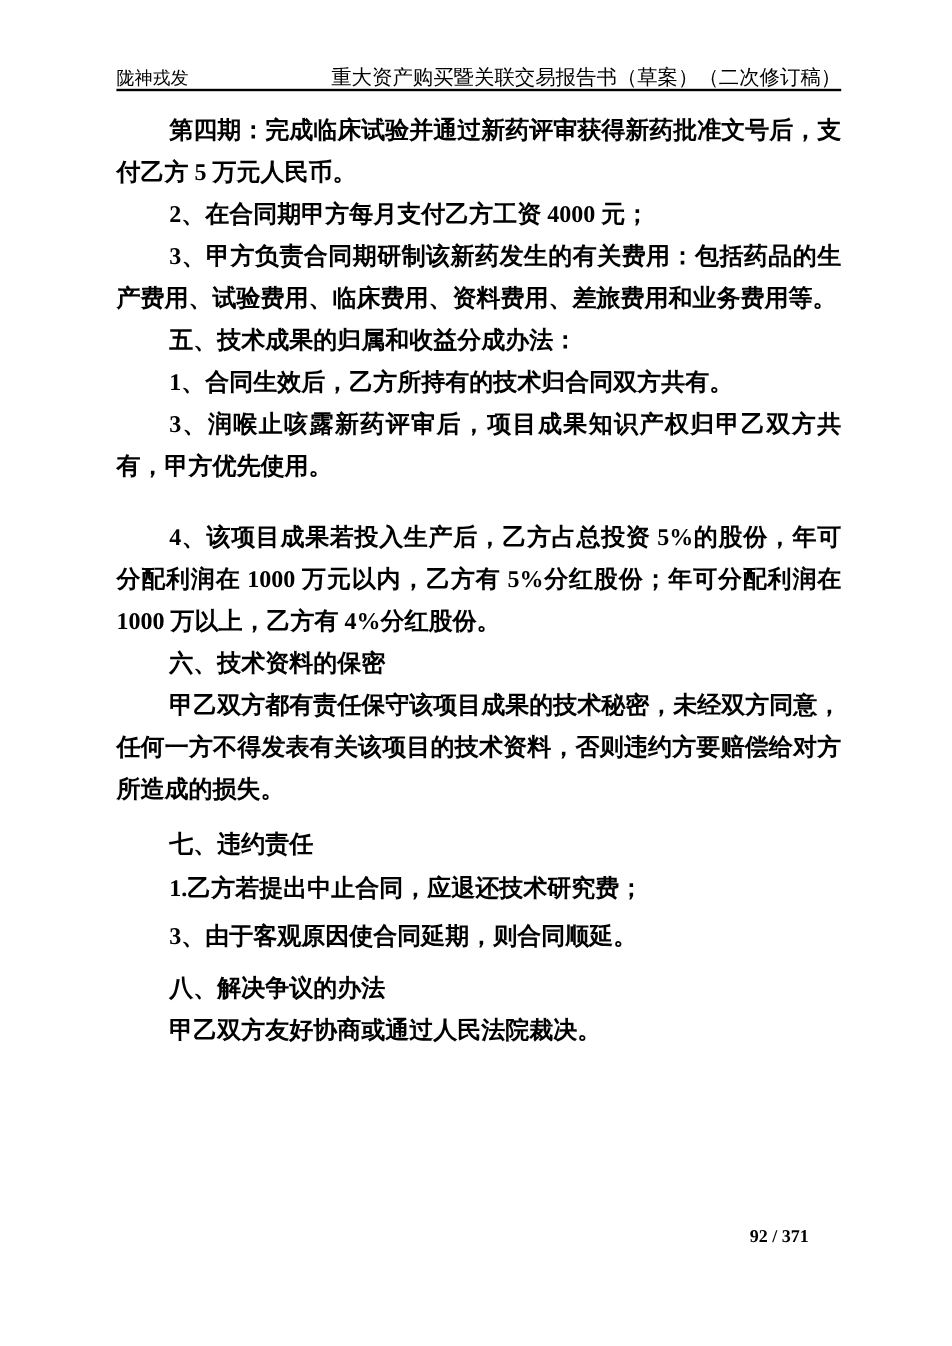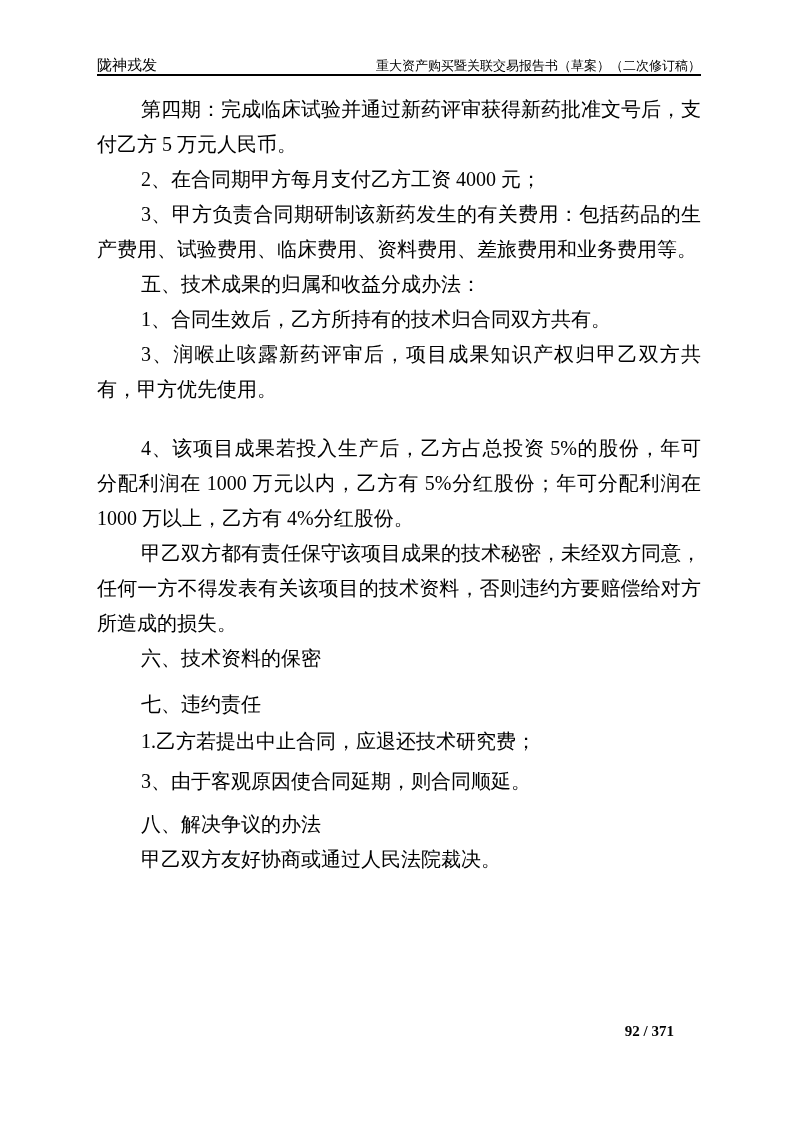--- a/index.html
+++ b/index.html
@@ -22,36 +22,36 @@
     top: 57px;
     display: flex;
     justify-content: space-between;
     align-items: baseline;
     font-family: "Liberation Serif", serif;
     font-size: 14.5px;
     line-height: 16px;
     white-space: nowrap;
   }
   .header-left { font-size: 15px; text-align: right; }
-  .header-right { font-size: 13px; font-family: Liberation Serif, serif; }
+  .header-right { font-size: 17px; font-family: Liberation Serif, serif; }
   .header-rule {
     position: absolute;
     left: 97px;
     width: 604px;
     top: 74px;
     height: 2px;
     background: #000000;
   }
   .doc-body {
     position: absolute;
     left: 97px;
     top: 92px;
     width: 604px;
     font-family: "Liberation Serif", serif;
-    font-weight: normal;
+    font-weight: bold;
     font-size: 20px;
     line-height: 35px;
     text-align: justify;
   }
   .doc-body p {
     margin: 0;
     text-indent: 44px;
   }
   
   .mt24 { margin-top: 24px !important; }
@@ -82,22 +82,22 @@
   <div class="header-rule"></div>
 
   <div class="doc-body" id="doc-body">
       <p>第四期：完成临床试验并通过新药评审获得新药批准文号后，支付乙方 5 万元人民币。</p>
       <p>2、在合同期甲方每月支付乙方工资 4000 元；</p>
       <p>3、甲方负责合同期研制该新药发生的有关费用：包括药品的生产费用、试验费用、临床费用、资料费用、差旅费用和业务费用等。</p>
       <p>五、技术成果的归属和收益分成办法：</p>
       <p>1、合同生效后，乙方所持有的技术归合同双方共有。</p>
       <p>3、润喉止咳露新药评审后，项目成果知识产权归甲乙双方共有，甲方优先使用。</p>
       <p class="mt24">4、该项目成果若投入生产后，乙方占总投资 5%的股份，年可分配利润在 1000 万元以内，乙方有 5%分红股份；年可分配利润在 1000 万以上，乙方有 4%分红股份。</p>
+      <p>六、技术资料的保密</p>
       <p>甲乙双方都有责任保守该项目成果的技术秘密，未经双方同意，任何一方不得发表有关该项目的技术资料，否则违约方要赔偿给对方所造成的损失。</p>
-      <p>六、技术资料的保密</p>
       <p class="mt11">七、违约责任</p>
       <p class="mt2">1.乙方若提出中止合同，应退还技术研究费；</p>
       <p class="mt5">3、由于客观原因使合同延期，则合同顺延。</p>
       <p class="mt8">八、解决争议的办法</p>
       <p>甲乙双方友好协商或通过人民法院裁决。</p>
     </div>
 
   <div class="footer">92 / 371</div>
 
 </div>

